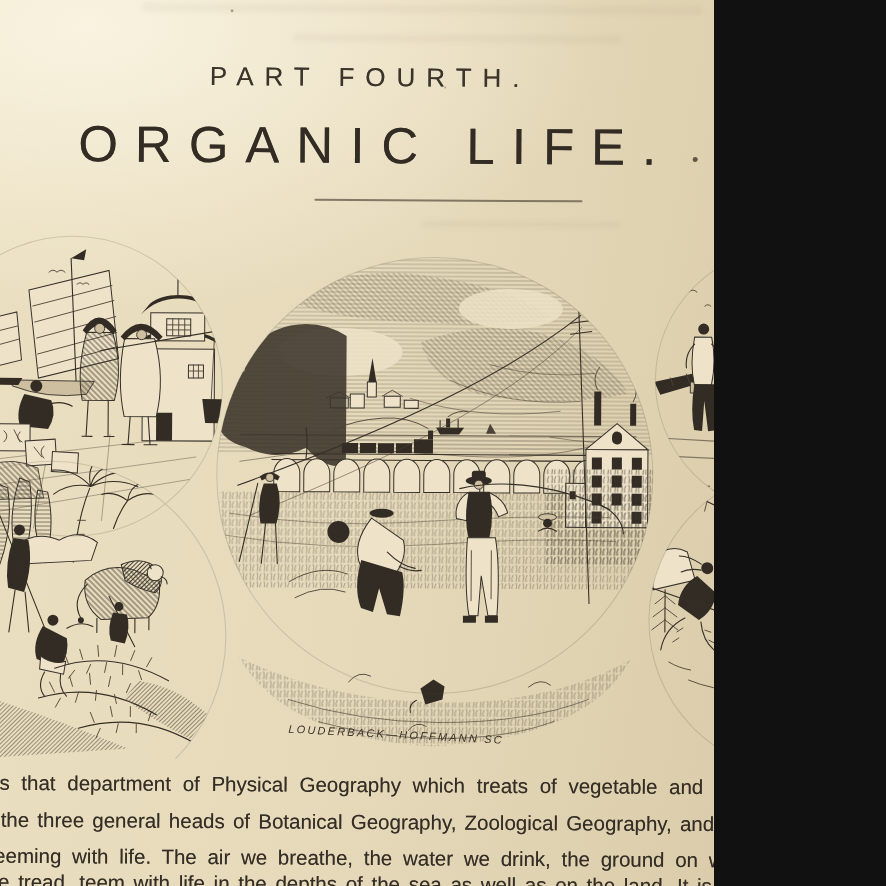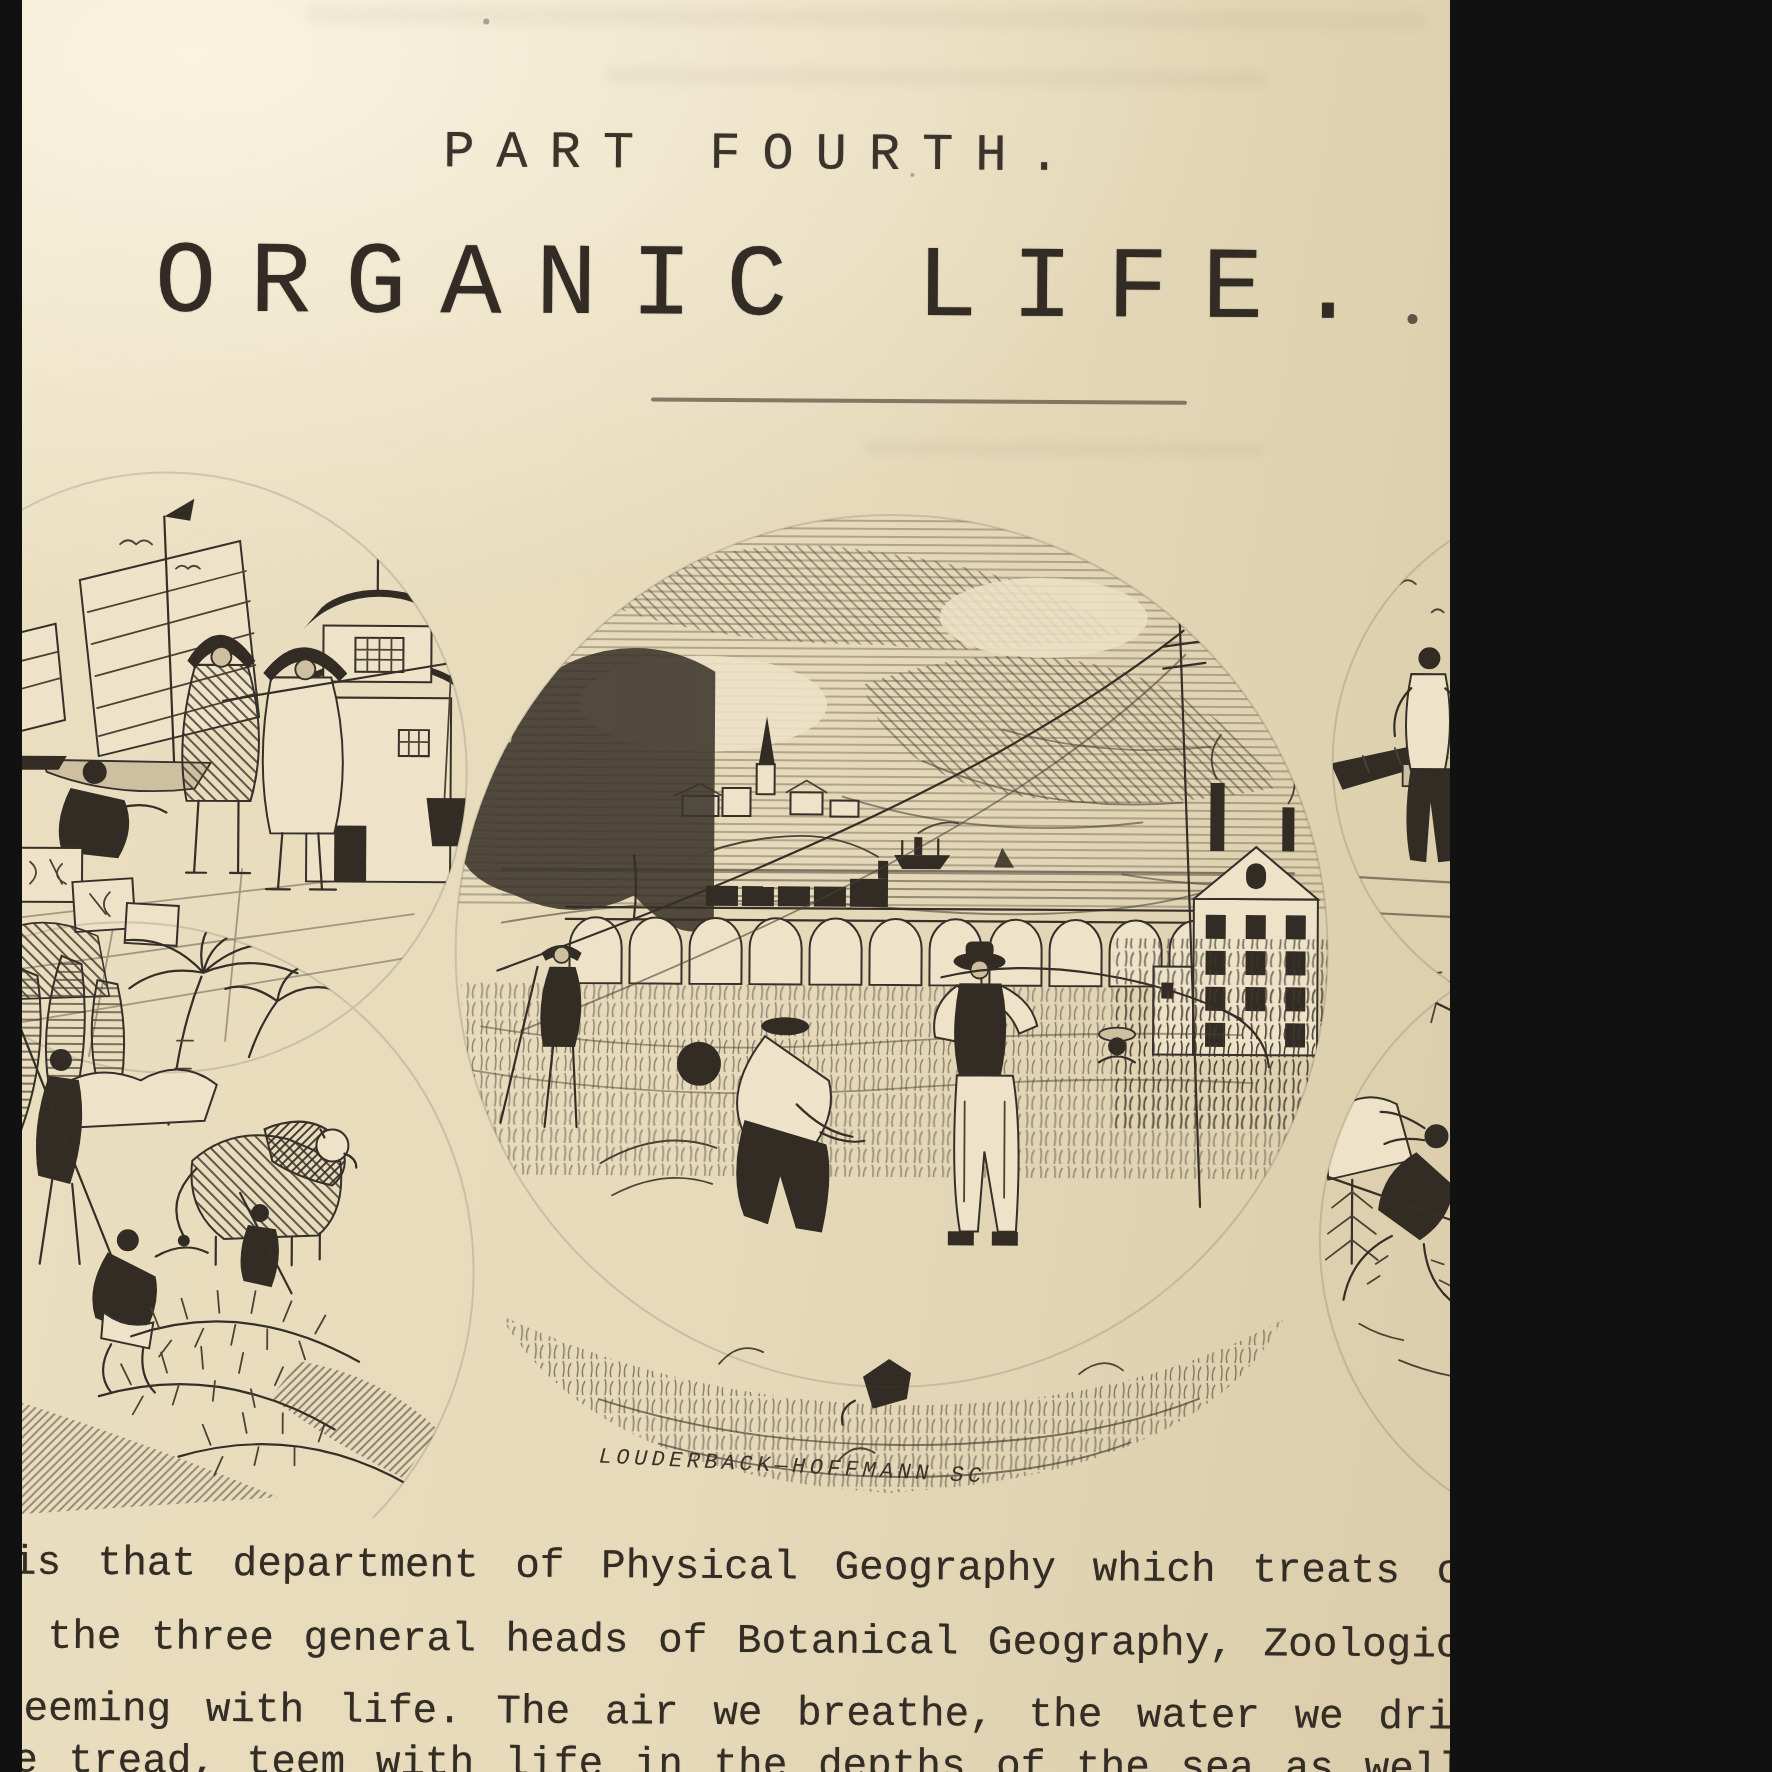--- a/index.html
+++ b/index.html
@@ -1,23 +1,22 @@
 <!DOCTYPE html>
 <html><head>
 <meta charset="utf-8">
 <style>
   html,body{margin:0;padding:0;background:#111;}
   .photo{
     position:relative;width:714px;height:886px;overflow:hidden;
-    font-family:Liberation Mono, monospace;
+    font-family:Liberation Sans, sans-serif;
     background:
       radial-gradient(950px 520px at 12% 3%, rgba(250,244,226,.95) 0%, rgba(250,244,226,0) 55%),
       radial-gradient(1400px 1100px at 48% 46%, rgba(0,0,0,0) 58%, rgba(118,98,66,.10) 84%, rgba(96,78,50,.18) 100%),
       linear-gradient(100deg,#eadfc0 0%, #e6dabb 52%, #dbcdab 100%);
-    margin-left: 11px;
   }
   .tilt{position:absolute;inset:-10px;transform:rotate(.35deg);}
   
   .part{
     position:absolute;top:72px;left:0;width:100%;text-align:center;
     font-size:26px;letter-spacing:11px;padding-left:11px;color:#3a342b;
     text-shadow:0 0 .5px rgba(58,52,43,.6);
   }
   .title{
     position:absolute;top:126px;left:0;width:100%;text-align:center;

